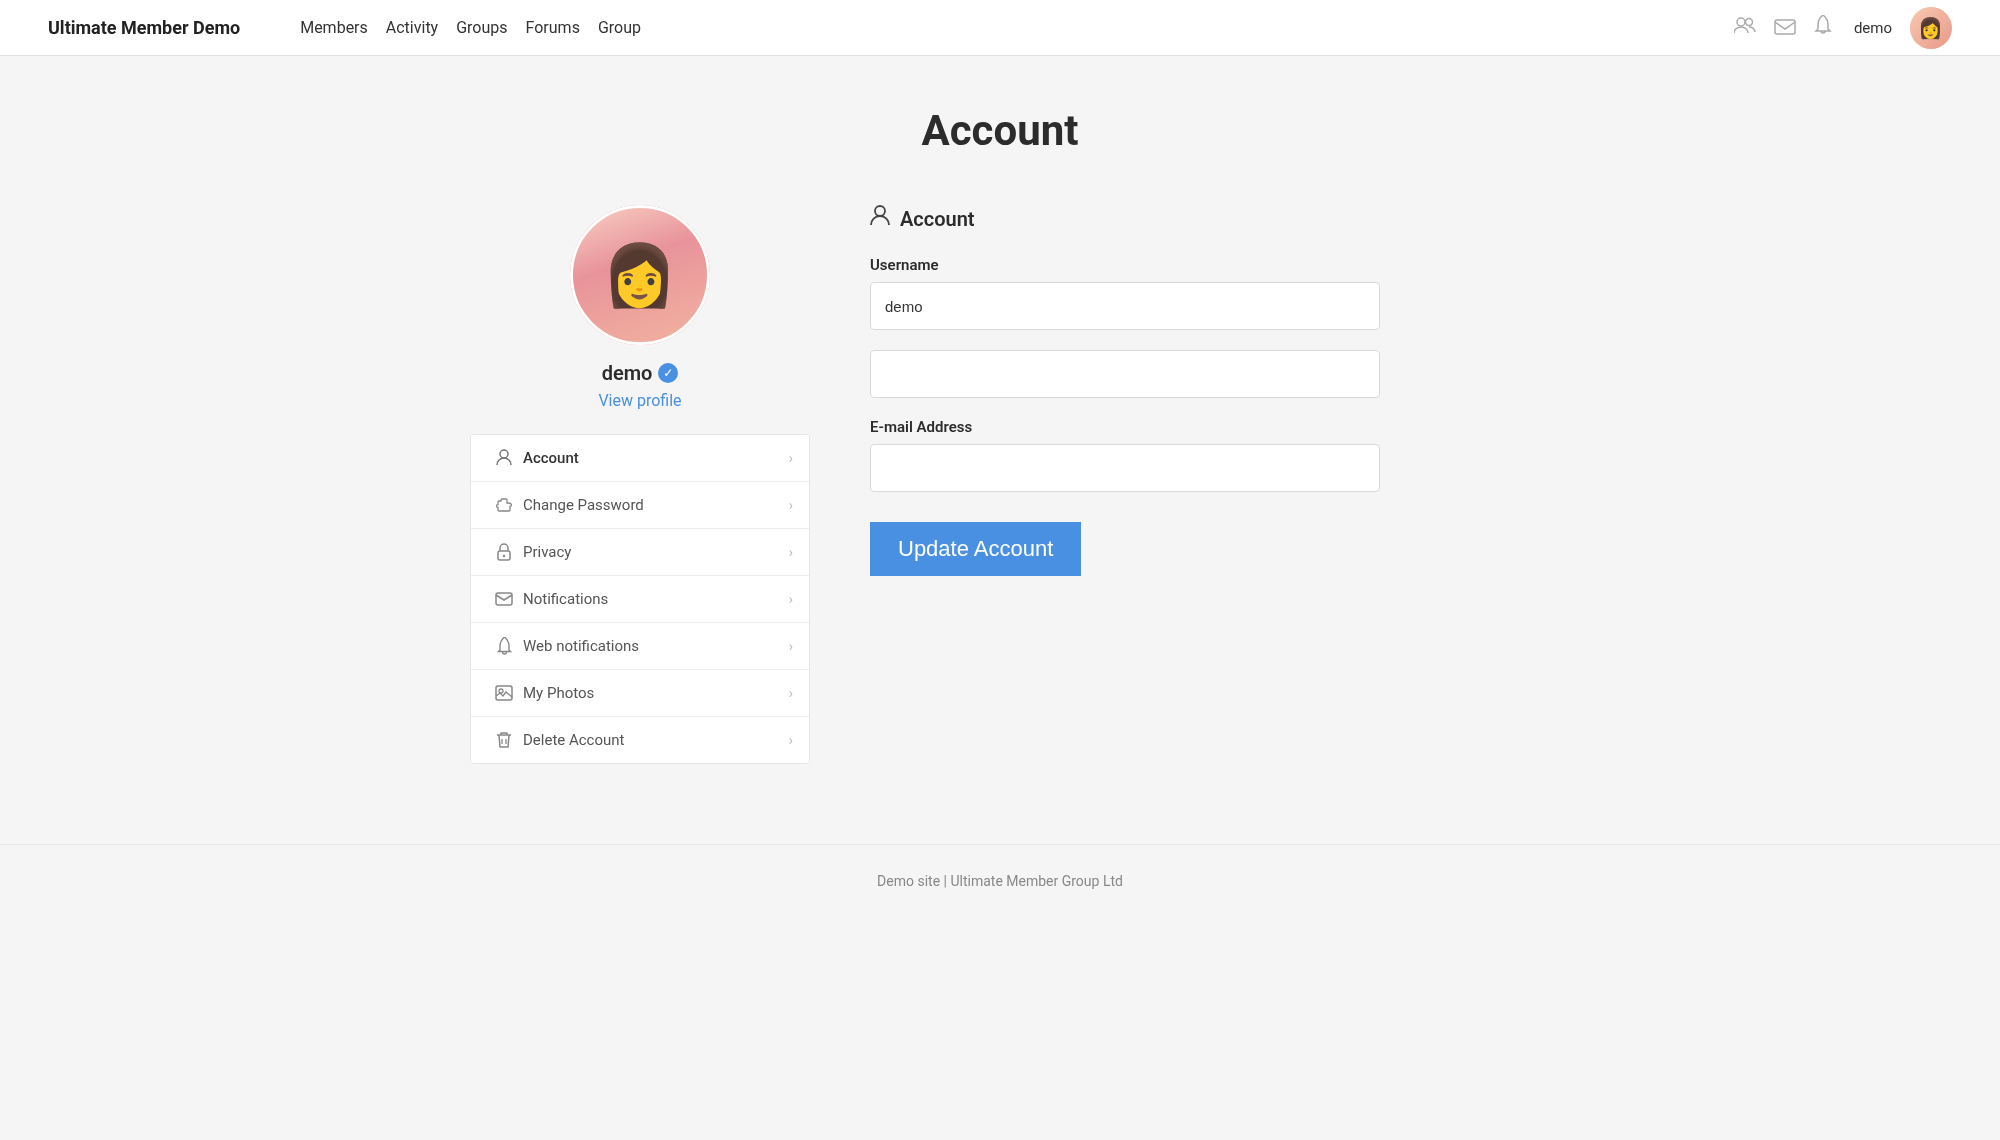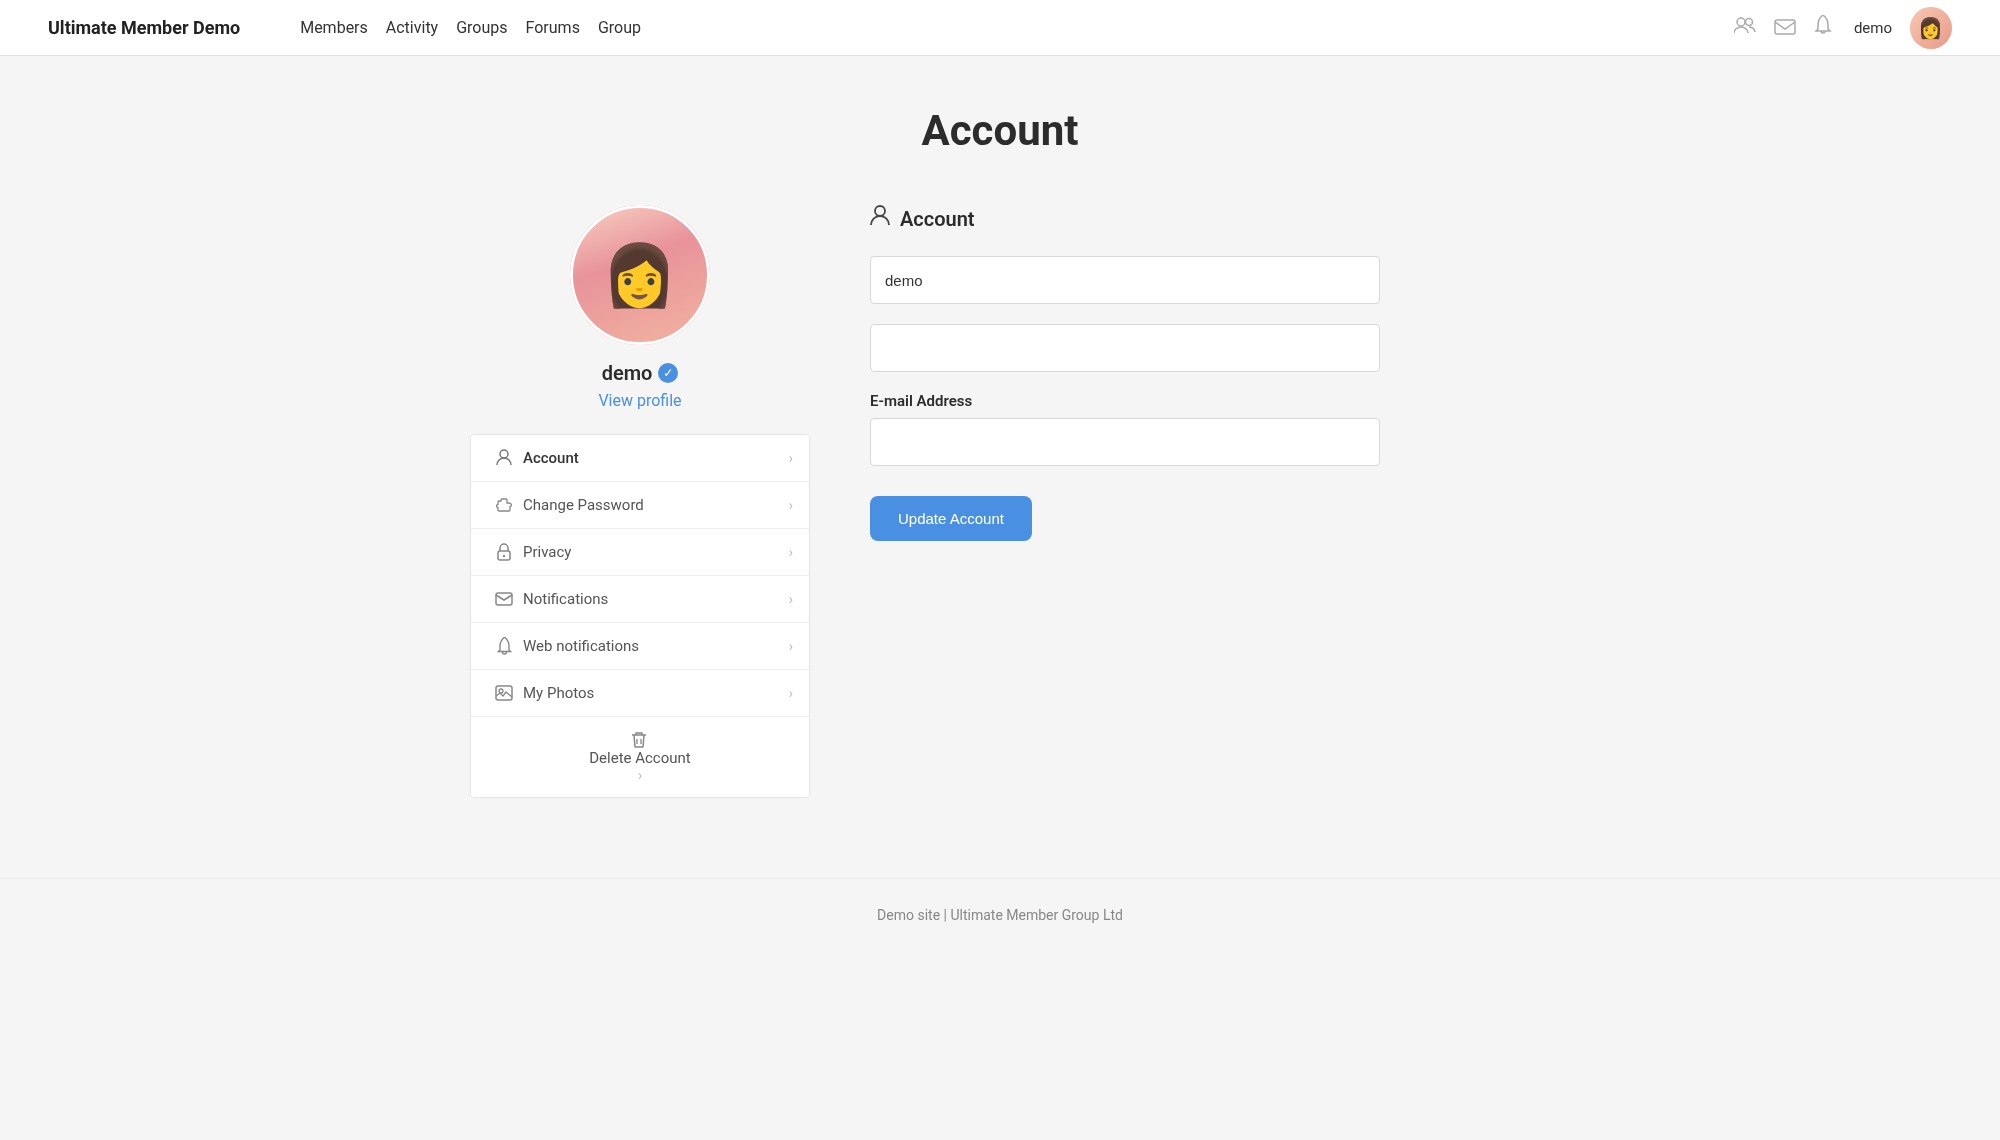--- a/index.html
+++ b/index.html
@@ -157,21 +157,21 @@
       overflow: hidden;
     }
     .sidebar-menu-item {
       display: flex;
       align-items: center;
       padding: 14px 16px;
       border-bottom: 1px solid #eee;
       cursor: pointer;
       background: #fff;
     }
-    .sidebar-menu-item:last-child { border-bottom: none; flex-direction: column; }
+    .sidebar-menu-item:last-child { border-bottom: none; }
     .sidebar-menu-item.active { background: #fff; }
     .menu-icon {
       width: 34px;
       color: #888;
       font-size: 17px;
       display: flex;
       align-items: center;
       justify-content: center;
       flex-shrink: 0;
       margin-right: 2px;
@@ -224,23 +224,23 @@
       padding: 0 14px;
       font-size: 15px;
       color: #333;
       background: #fff;
       outline: none;
     }
     .update-btn {
       background: #4a90e2;
       color: #fff;
       border: none;
-      border-radius: 8px;
+      border-radius: 0;
       padding: 14px 28px;
-      font-size: 15px;
+      font-size: 22px;
       font-weight: 500;
       cursor: pointer;
       margin-top: 10px;
     }
 
     
     .footer {
       text-align: center;
       padding: 28px 0;
       font-size: 14px;
@@ -392,20 +392,21 @@
         <span class="form-section-icon">
           <svg width="20" height="22" viewBox="0 0 20 22" fill="none">
             <circle cx="10" cy="6" r="5" stroke="#444" stroke-width="1.8" fill="none"></circle>
             <path d="M1 20c0-4.97 4.03-9 9-9s9 4.03 9 9" stroke="#444" stroke-width="1.8" fill="none"></path>
           </svg>
         </span>
         <span>Account</span>
       </div>
 
       <div class="form-group">
+        <label class="form-label">Username</label>
         <input type="text" class="form-input" value="demo" style="">
       </div>
 
       <div class="form-group">
         <input type="text" class="form-input" value="" style="">
       </div>
 
 
       <div class="form-group">
         <label class="form-label">E-mail Address</label>

